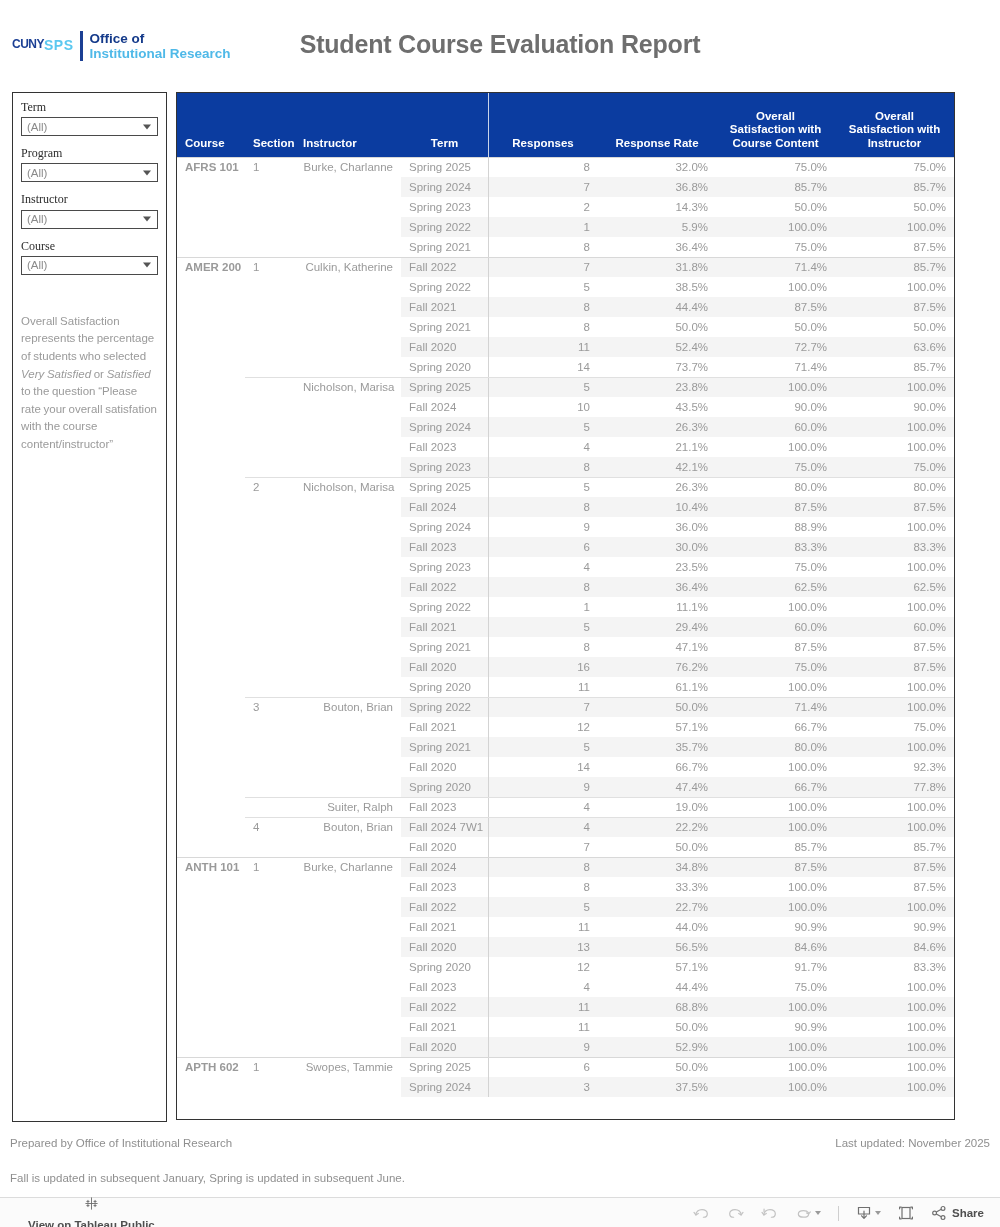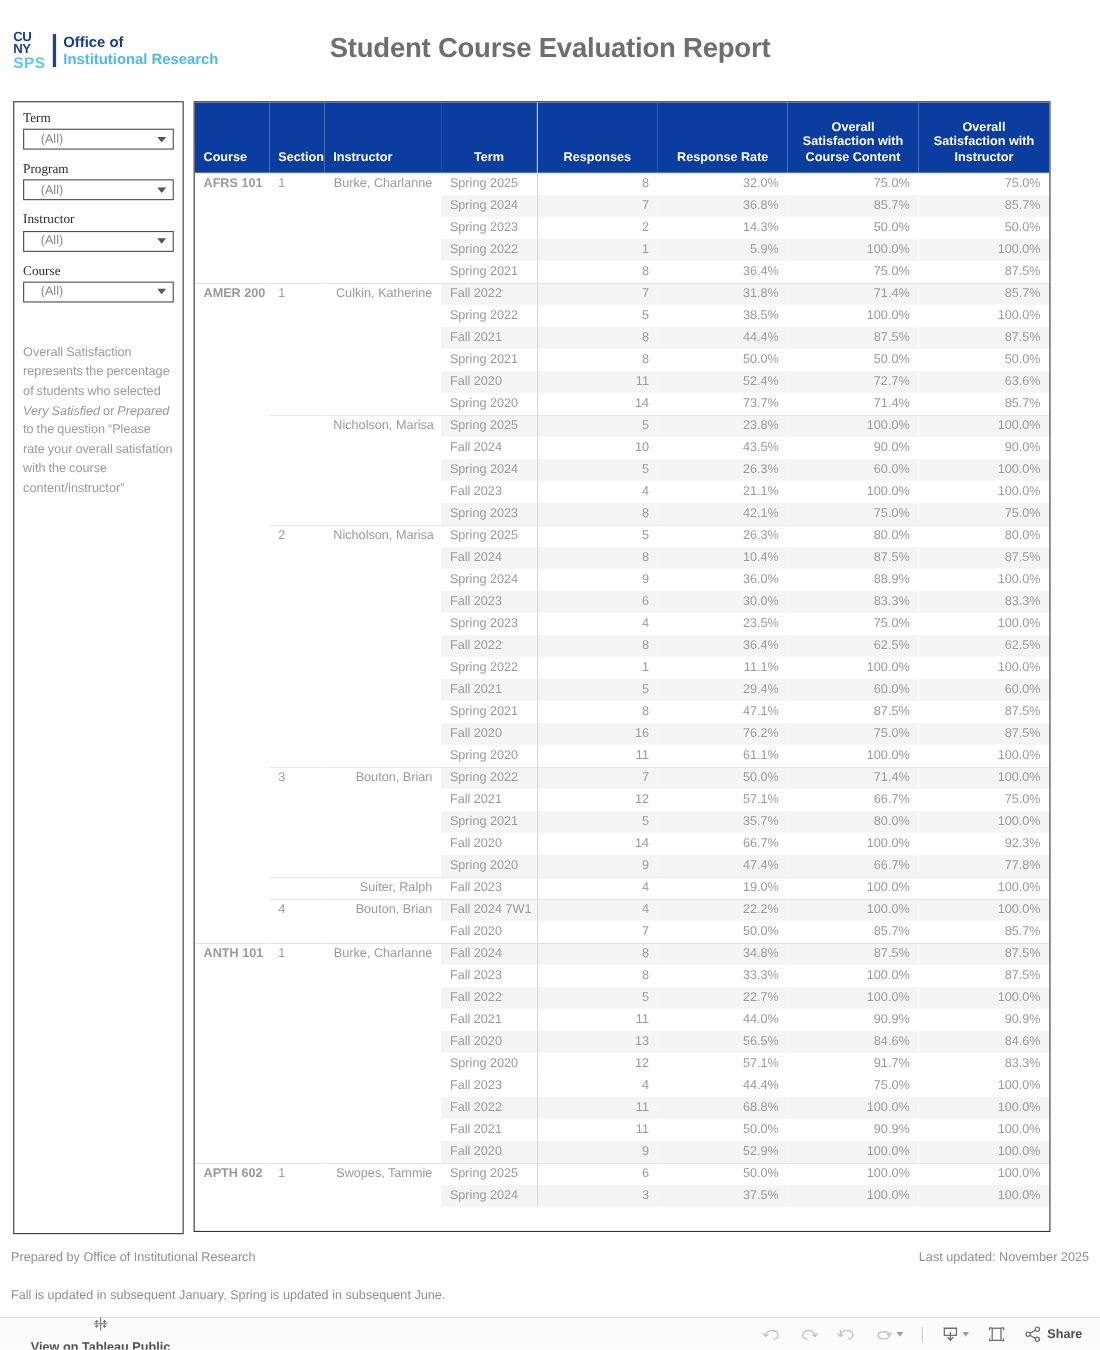--- a/index.html
+++ b/index.html
@@ -8,21 +8,21 @@
     background: #ffffff;
     font-family: "Liberation Sans", sans-serif;
     -webkit-font-smoothing: antialiased;
   }
   #page { position: relative; width: 1000px; height: 1227px; overflow: hidden; background:#fff; }
 
   
   .header { position:absolute; left:0; top:0; width:1000px; height:86px; background:#fff; }
   .logo { position:absolute; left:12px; top:28px; display:flex; align-items:center; height:36px; }
   .logo-mark {
-    display:flex; flex-direction:column; justify-content:center;
+    display:flex; flex-direction:row; justify-content:center;
     line-height:0.95; font-weight:bold; letter-spacing:-0.5px;
   }
   .logo-cu { font-size:12px; color:#1b3f94; }
   .logo-ny { font-size:12px; color:#1b3f94; }
   .logo-sps { font-size:14px; color:#5bc8f0; letter-spacing:0.5px; }
   .logo-bar { width:3px; height:30px; background:#1b3f94; margin:0 7px 0 6px; }
   .logo-text { display:flex; flex-direction:column; line-height:1.12; }
   .logo-line1 { font-size:13.5px; font-weight:bold; color:#143a8a; }
   .logo-line2 { font-size:13.5px; font-weight:bold; color:#4fb9e8; }
 
@@ -37,21 +37,21 @@
     background:#fff; border:1px solid #333; box-sizing:border-box;
     padding:8px 8px 0 8px;
   }
   .filter-block { margin-bottom:11px; }
   .filter-label {
     font-family:"Liberation Serif", serif;
     font-size:12px; color:#2b2b2b; margin-bottom:3px; line-height:1.1;
   }
   .filter-select {
     position:relative; height:19px; border:1px solid #4a4a4a; background:#fff;
-    box-sizing:border-box; display:flex; align-items:center; padding-left:15px;
+    box-sizing:border-box; display:flex; align-items:center; padding-left:5px;
     font-size:11.5px; color:#8a8a8a;
   }
   .caret {
     position:absolute; right:6px; top:50%; transform:translateY(-50%);
     width:0; height:0; border-left:4px solid transparent; border-right:4px solid transparent;
     border-top:5px solid #555;
   }
   .filter-note {
     margin-top:38px; font-size:11.5px; line-height:17.6px; color:#9a9a9a;
     word-spacing:-0.5px;
@@ -164,21 +164,21 @@
     </div>
 
     <div class="filter-block">
       <div class="filter-label">Course</div>
       <div class="filter-select">
         <span>(All)</span>
         <span class="caret"></span>
       </div>
     </div>
 
-    <div class="filter-note" id="filter-note"><span>Overall Satisfaction represents the percentage of students who selected </span><i>Very Satisfied</i><span> or </span><i>Prepared</i><span> to the question “Please rate your overall satisfation with the course content/instructor”</span></div>
+    <div class="filter-note" id="filter-note"><span>Overall Satisfaction represents the percentage of students who selected </span><i>Very Satisfied</i><span> or </span><i>Satisfied</i><span> to the question “Please rate your overall satisfation with the course content/instructor”</span></div>
   </div>
 
   <div class="table-wrap">
     <table class="grid">
       <colgroup>
         <col style="width:68px">
           <col style="width:50px">
           <col style="width:106px">
           <col style="width:87px">
         <col style="width:110px">

